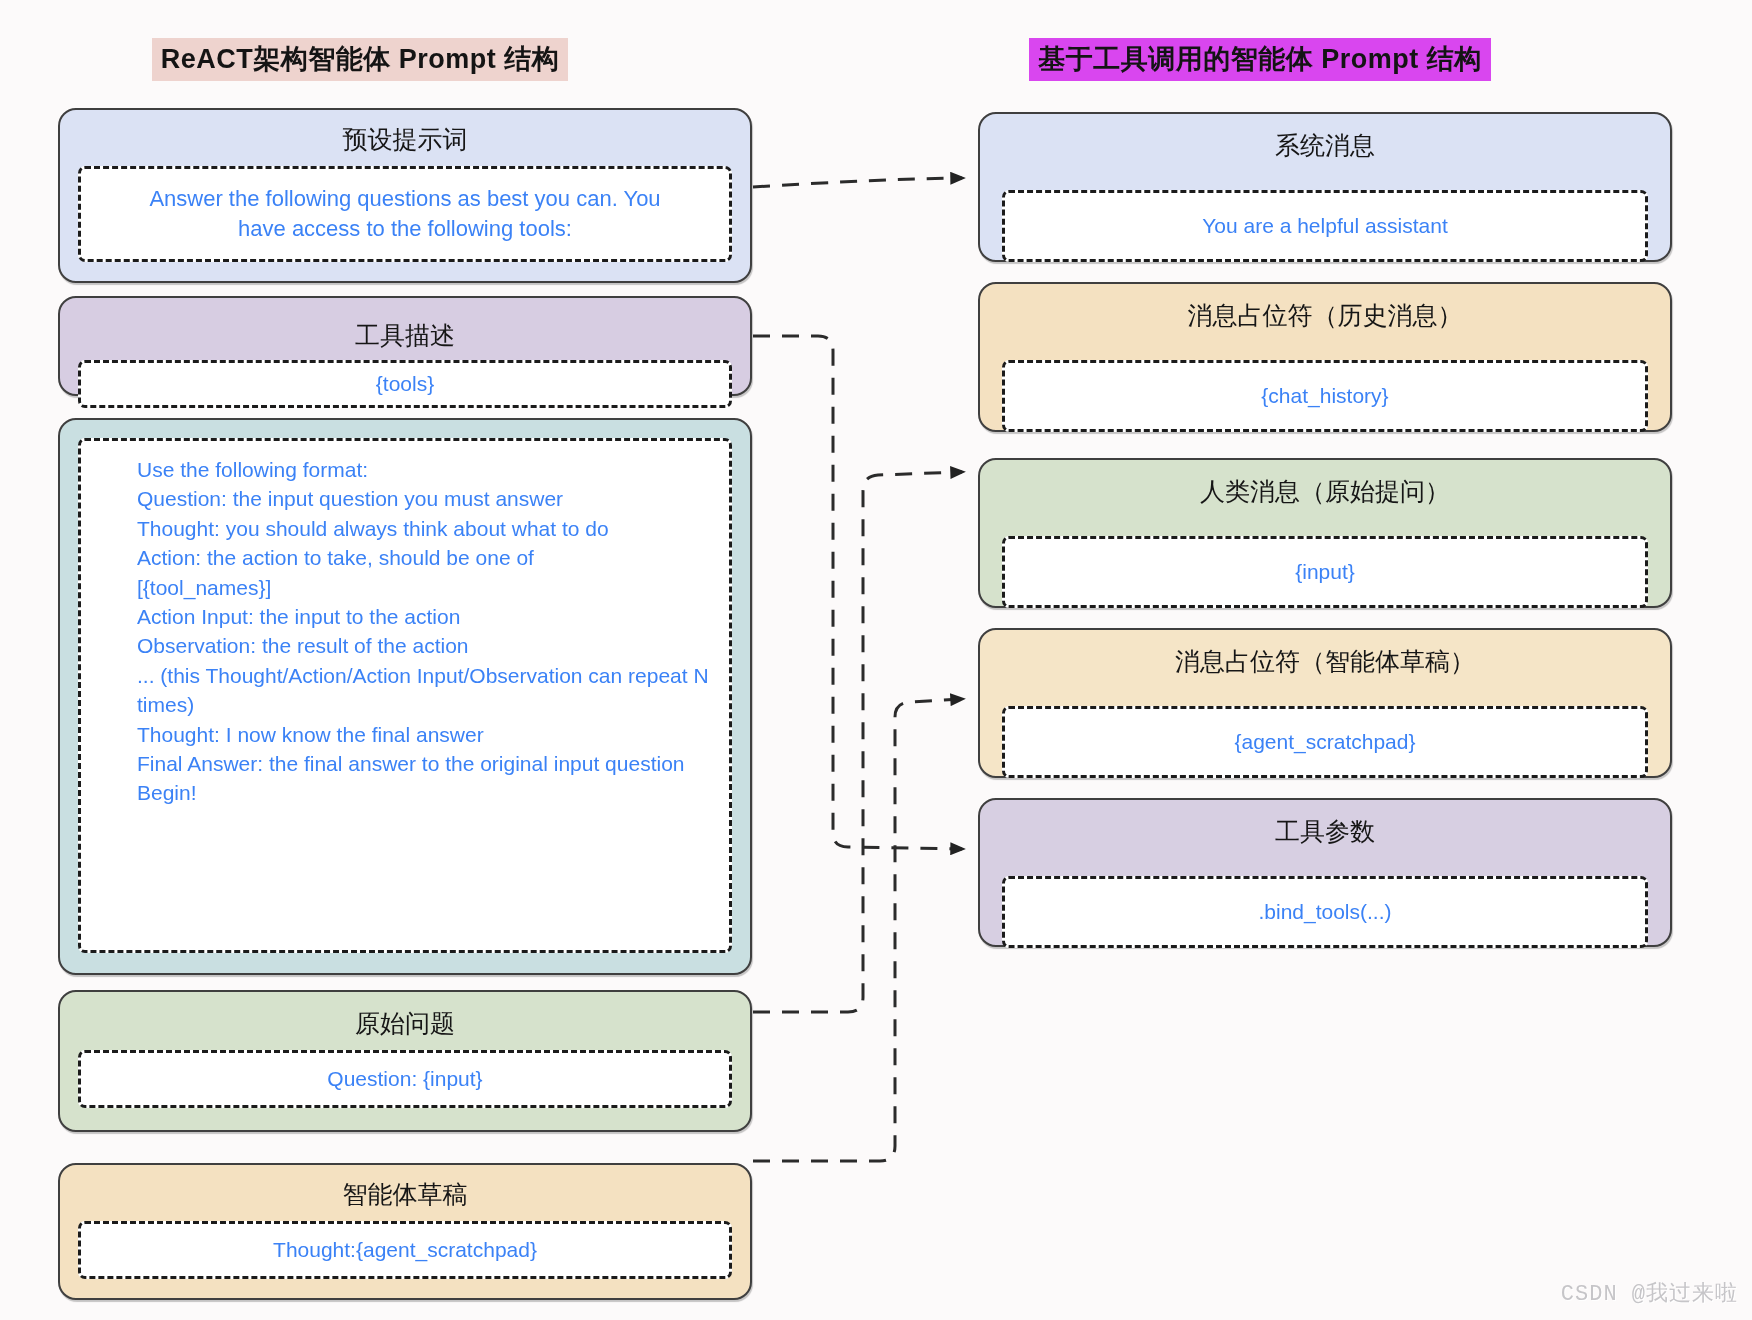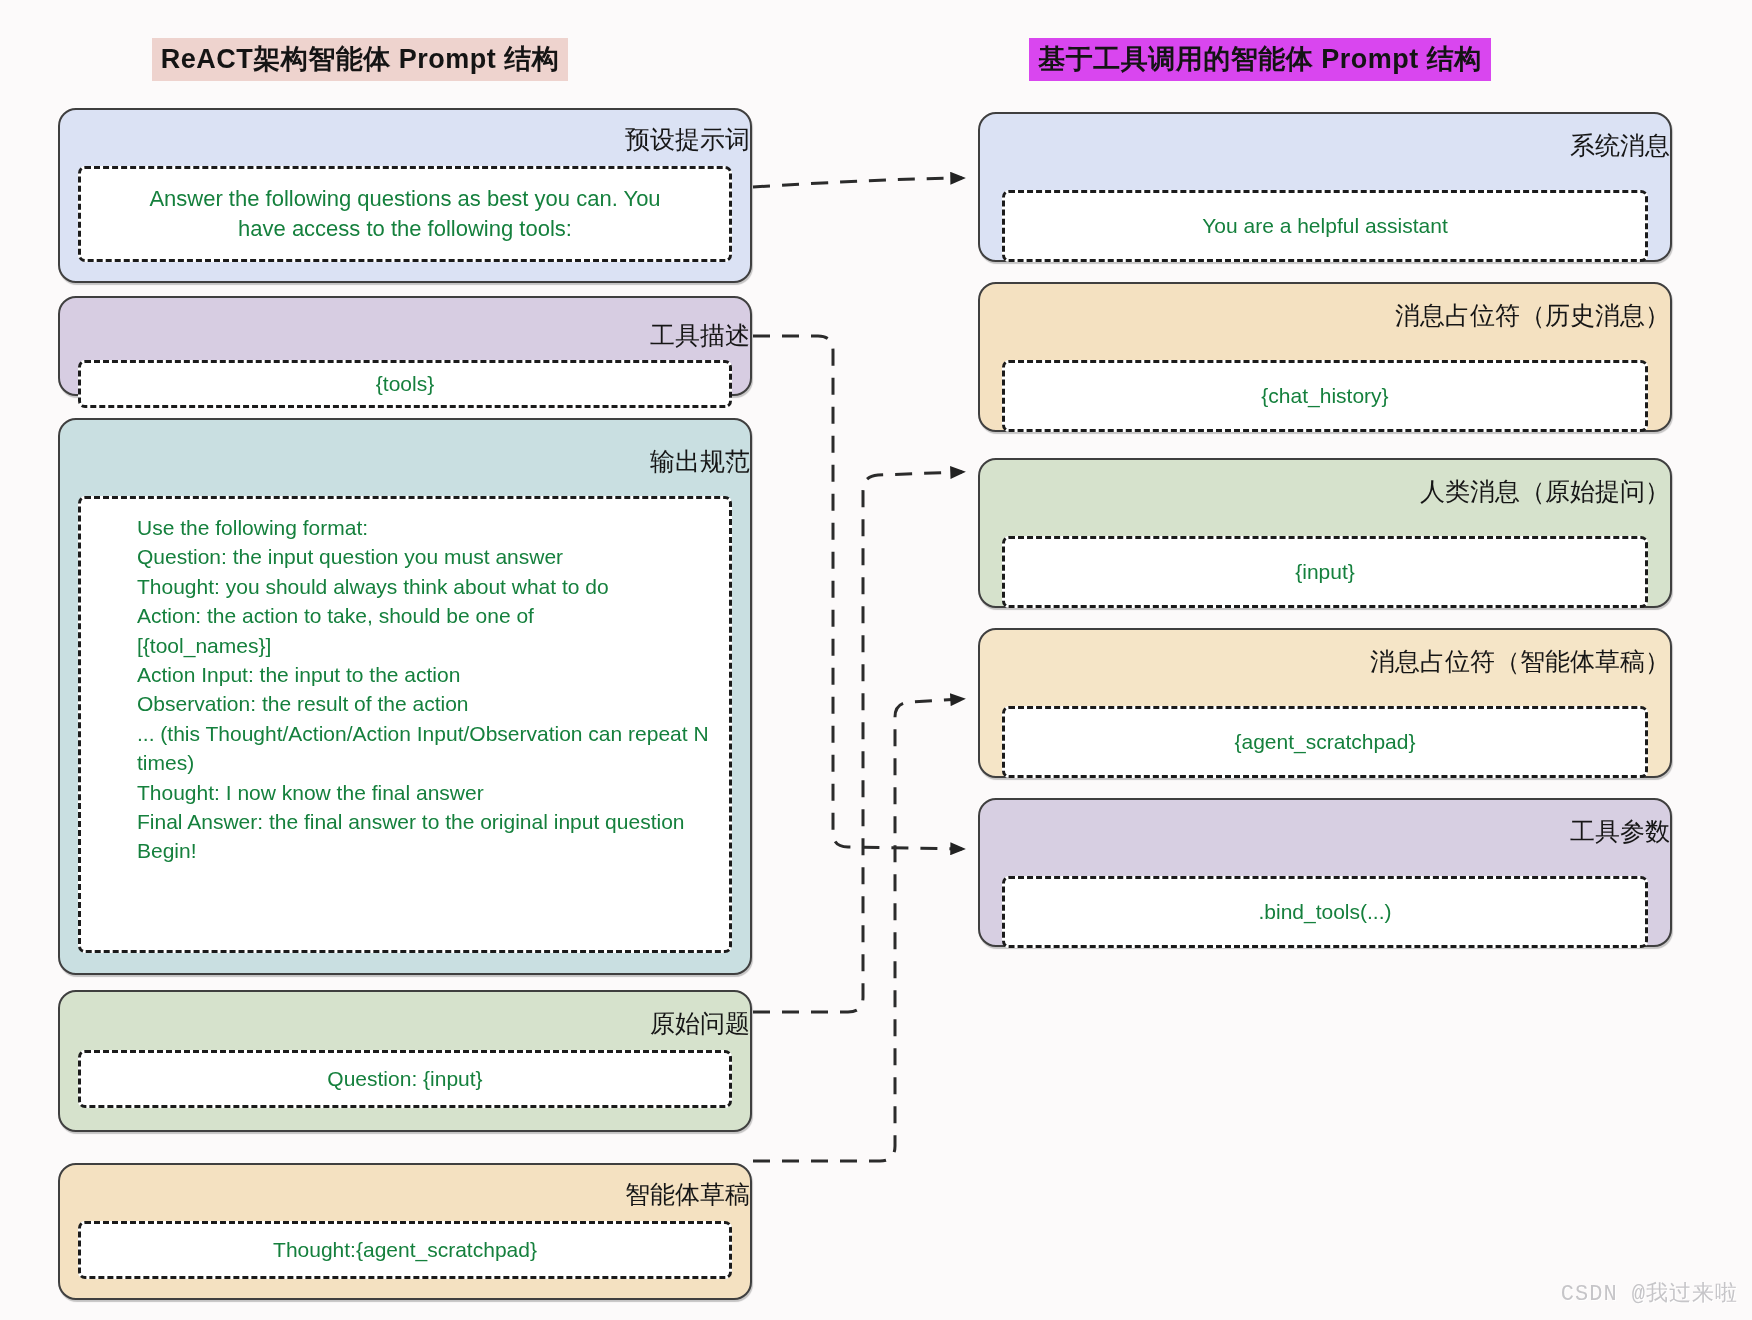--- a/index.html
+++ b/index.html
@@ -29,40 +29,40 @@
     position:absolute;
     border:2.5px solid #3f3f3f;
     border-radius:18px;
     box-sizing:border-box;
     display:flex;
     flex-direction:column;
     align-items:stretch;
     box-shadow:1px 2px 1px rgba(0,0,0,0.22);
   }
   .pbox .box-title{
-    text-align:right;
+    text-align:center;
     font-size:25px;
     color:#161616;
     line-height:34px;
     flex:0 0 auto;
   }
   .pbox .inner{
     background:#ffffff;
     border:3px dashed #1b1b1b;
     border-radius:7px;
     margin:0 18px;
     display:flex;
     align-items:center;
     justify-content:center;
     box-sizing:border-box;
     flex:0 0 auto;
   }
   .inner .ctext{
     font-size:21px;
-    color:#15803d;
+    color:#3b82f6;
     text-align:center;
     line-height:1.35;
   }
   
   #ltitle{left:30px;top:38px;width:660px;}
   #rtitle{left:935px;top:38px;width:650px;}
   .lbox{left:58px;width:694px;}
   .rbox{left:978px;width:694px;}
   #box-l1{top:108px;height:175px;}
   #box-l1 .box-title{margin-top:12px;}
@@ -137,21 +137,20 @@
   </div>
 
   <div class="pbox lbox" id="box-l2" style="background-color: rgb(215, 205, 226);">
     <div class="box-title">工具描述</div>
     <div class="inner">
       <div class="ctext">{tools}</div>
     </div>
   </div>
 
   <div class="pbox lbox" id="box-l3" style="background-color: rgb(201, 223, 225);">
-    <div class="box-title">输出规范</div>
     <div class="inner">
       <div class="ctext">Use the following format:
 Question: the input question you must answer
 Thought: you should always think about what to do
 Action: the action to take, should be one of
 [{tool_names}]
 Action Input: the input to the action
 Observation: the result of the action
 ... (this Thought/Action/Action Input/Observation can repeat N times)
 Thought: I now know the final answer

